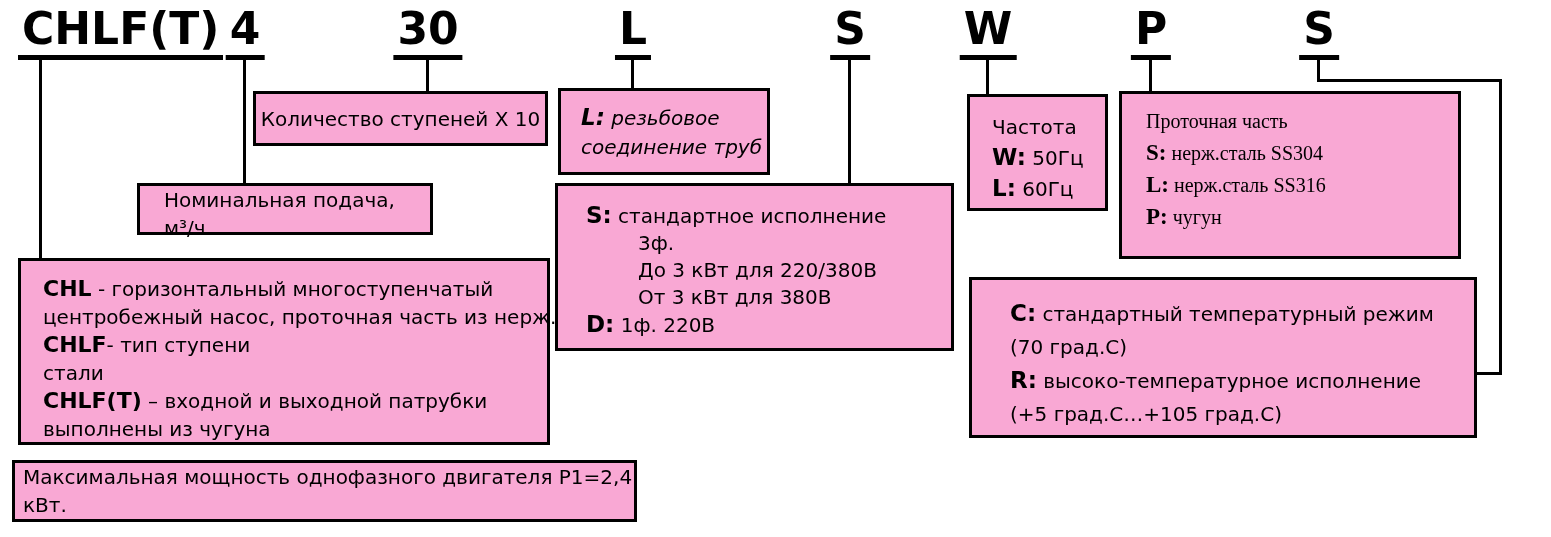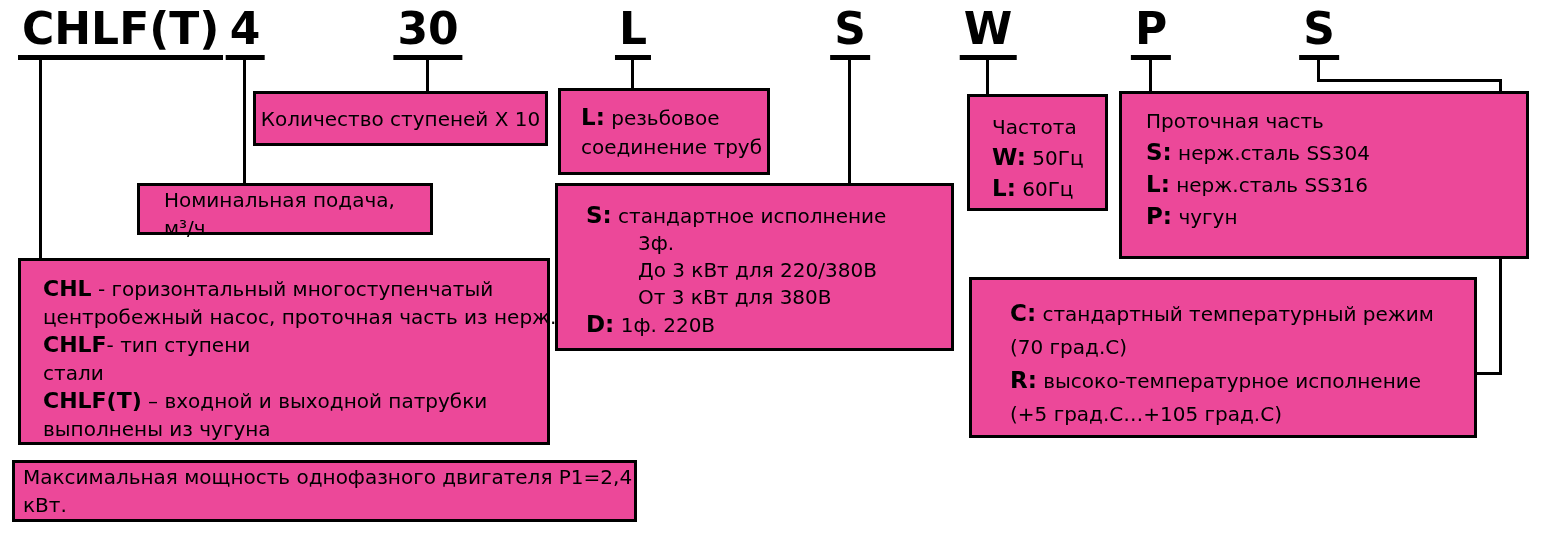--- a/index.html
+++ b/index.html
@@ -11,35 +11,35 @@
   .code{
     position:absolute;top:6px;font-weight:bold;font-size:44px;line-height:46px;
     padding:0 4px 3px 4px;border-bottom:5px solid #000;white-space:nowrap;
   }
   .code.c{transform:translateX(-50%);}
   
   .vline{position:absolute;width:3px;background:#000;}
   .hline{position:absolute;height:3px;background:#000;}
   
   .box{
-    position:absolute;border:3px solid #000;background:#ec4899;box-sizing:border-box;
+    position:absolute;border:3px solid #000;background:#f9a8d4;box-sizing:border-box;
     font-size:20px;line-height:28px;
   }
   .box .line{white-space:nowrap;}
   .box .indent{margin-left:52px;}
   .key{font-weight:bold;font-size:23px;}
   .keyw{font-weight:bold;font-size:22px;}
   .center-both{display:flex;align-items:center;justify-content:center;text-align:center;}
   .center-v{display:flex;}
   #box-stages{left:253px;top:91px;width:295px;height:55px;}
-  #box-pipe{left:558px;top:88px;width:212px;height:87px;padding:12px 8px 0 20px;line-height:29px;}
+  #box-pipe{left:558px;top:88px;width:212px;height:87px;padding:12px 8px 0 20px;line-height:29px;font-style:italic;}
   #box-flow{left:137px;top:183px;width:296px;height:52px;padding-left:24px;}
   #box-execution{left:555px;top:183px;width:399px;height:168px;padding:16px 0 0 28px;line-height:27px;}
   #box-frequency{left:967px;top:94px;width:141px;height:117px;padding:15px 0 16px 22px;line-height:30px;}
-  #box-wetted{left:1119px;top:91px;width:410px;height:168px;padding:12px 0 8px 24px;line-height:31px;}
+  #box-wetted{left:1119px;top:91px;width:342px;height:168px;padding:12px 0 8px 24px;line-height:31px;font-family:Liberation Serif, serif;}
   #box-series{left:18px;top:258px;width:532px;height:187px;padding:14px 16px 0 22px;line-height:28px;}
   #box-temperature{left:969px;top:277px;width:508px;height:161px;padding:17px 0 0 38px;line-height:33px;}
   #box-maxpower{left:12px;top:460px;width:625px;height:62px;padding-left:8px;}
 </style>
 </head>
 <body>
 
 <div class="canvas">
 
   <div class="code" style="left:18px">CHLF(T)</div>

